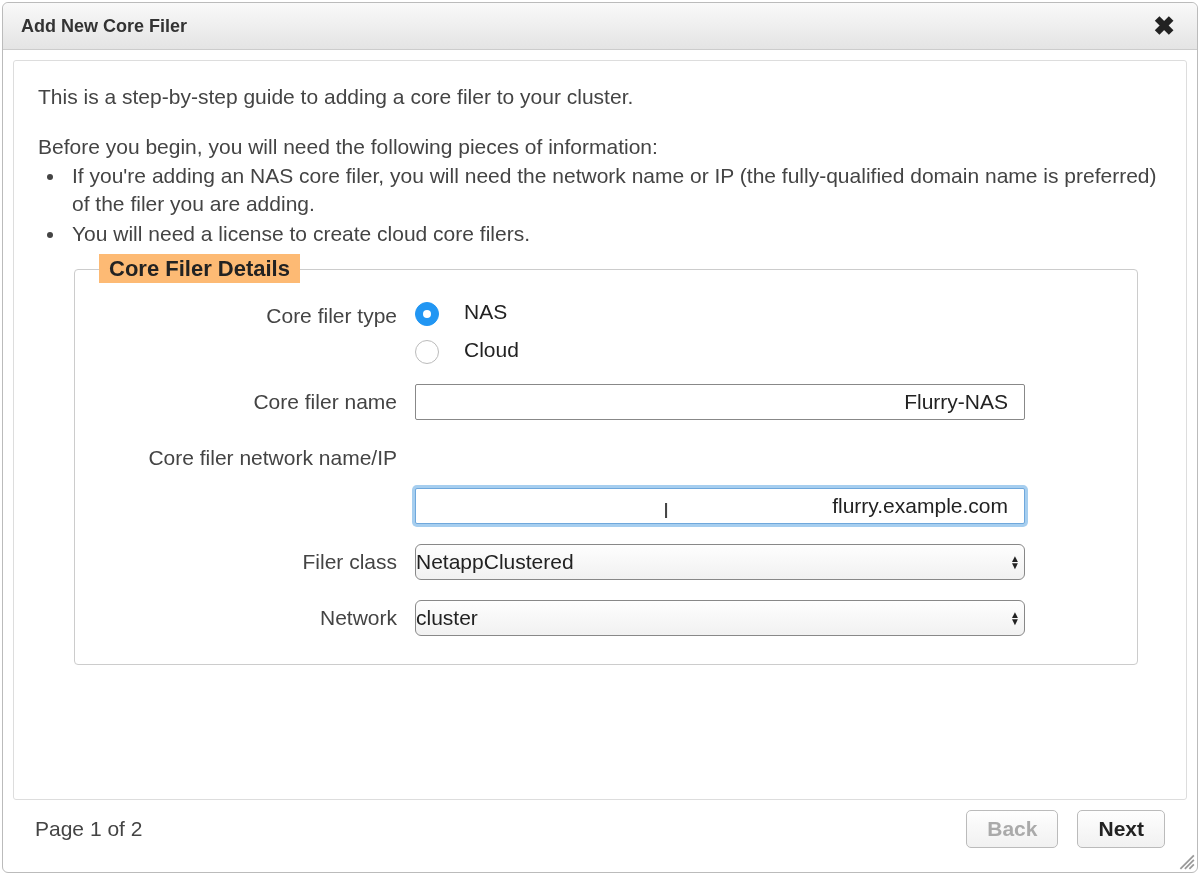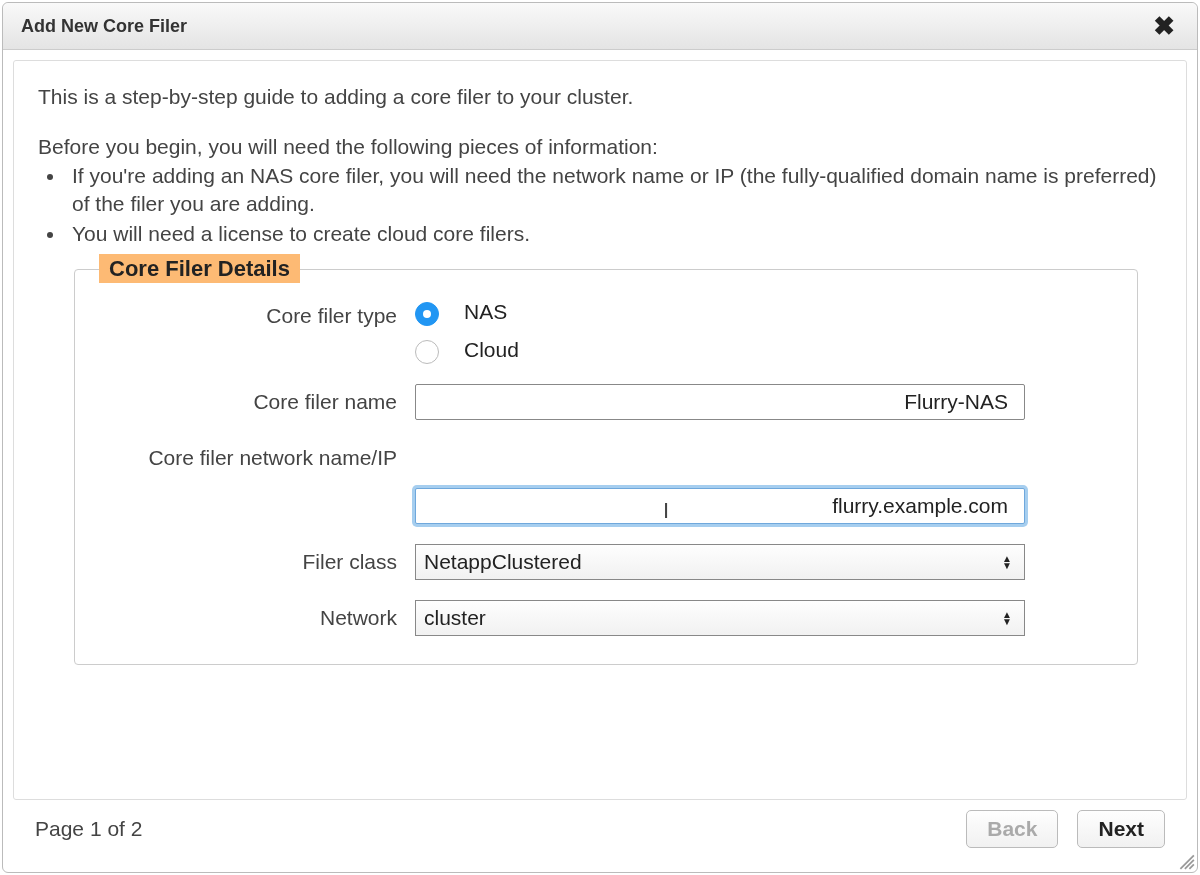--- a/index.html
+++ b/index.html
@@ -163,23 +163,23 @@
       text-align: right;
     }
     .text-input.focused {
       border: 1px solid #6fa8dc;
       box-shadow: 0 0 0 3px rgba(77, 157, 224, 0.5);
       outline: none;
     }
     .select-box {
       width: 100%;
       font-size: 21px;
-      padding: 4px 8px;
+      padding: 4px 0;
       border: 1px solid #888;
-      border-radius: 0;
+      border-radius: 6px;
       background: linear-gradient(to bottom, #fefefe, #f1f1f1);
       font-family: inherit;
       color: #222;
       height: 36px;
       cursor: pointer;
       display: flex;
       align-items: center;
       justify-content: space-between;
     }
     .select-arrows {

